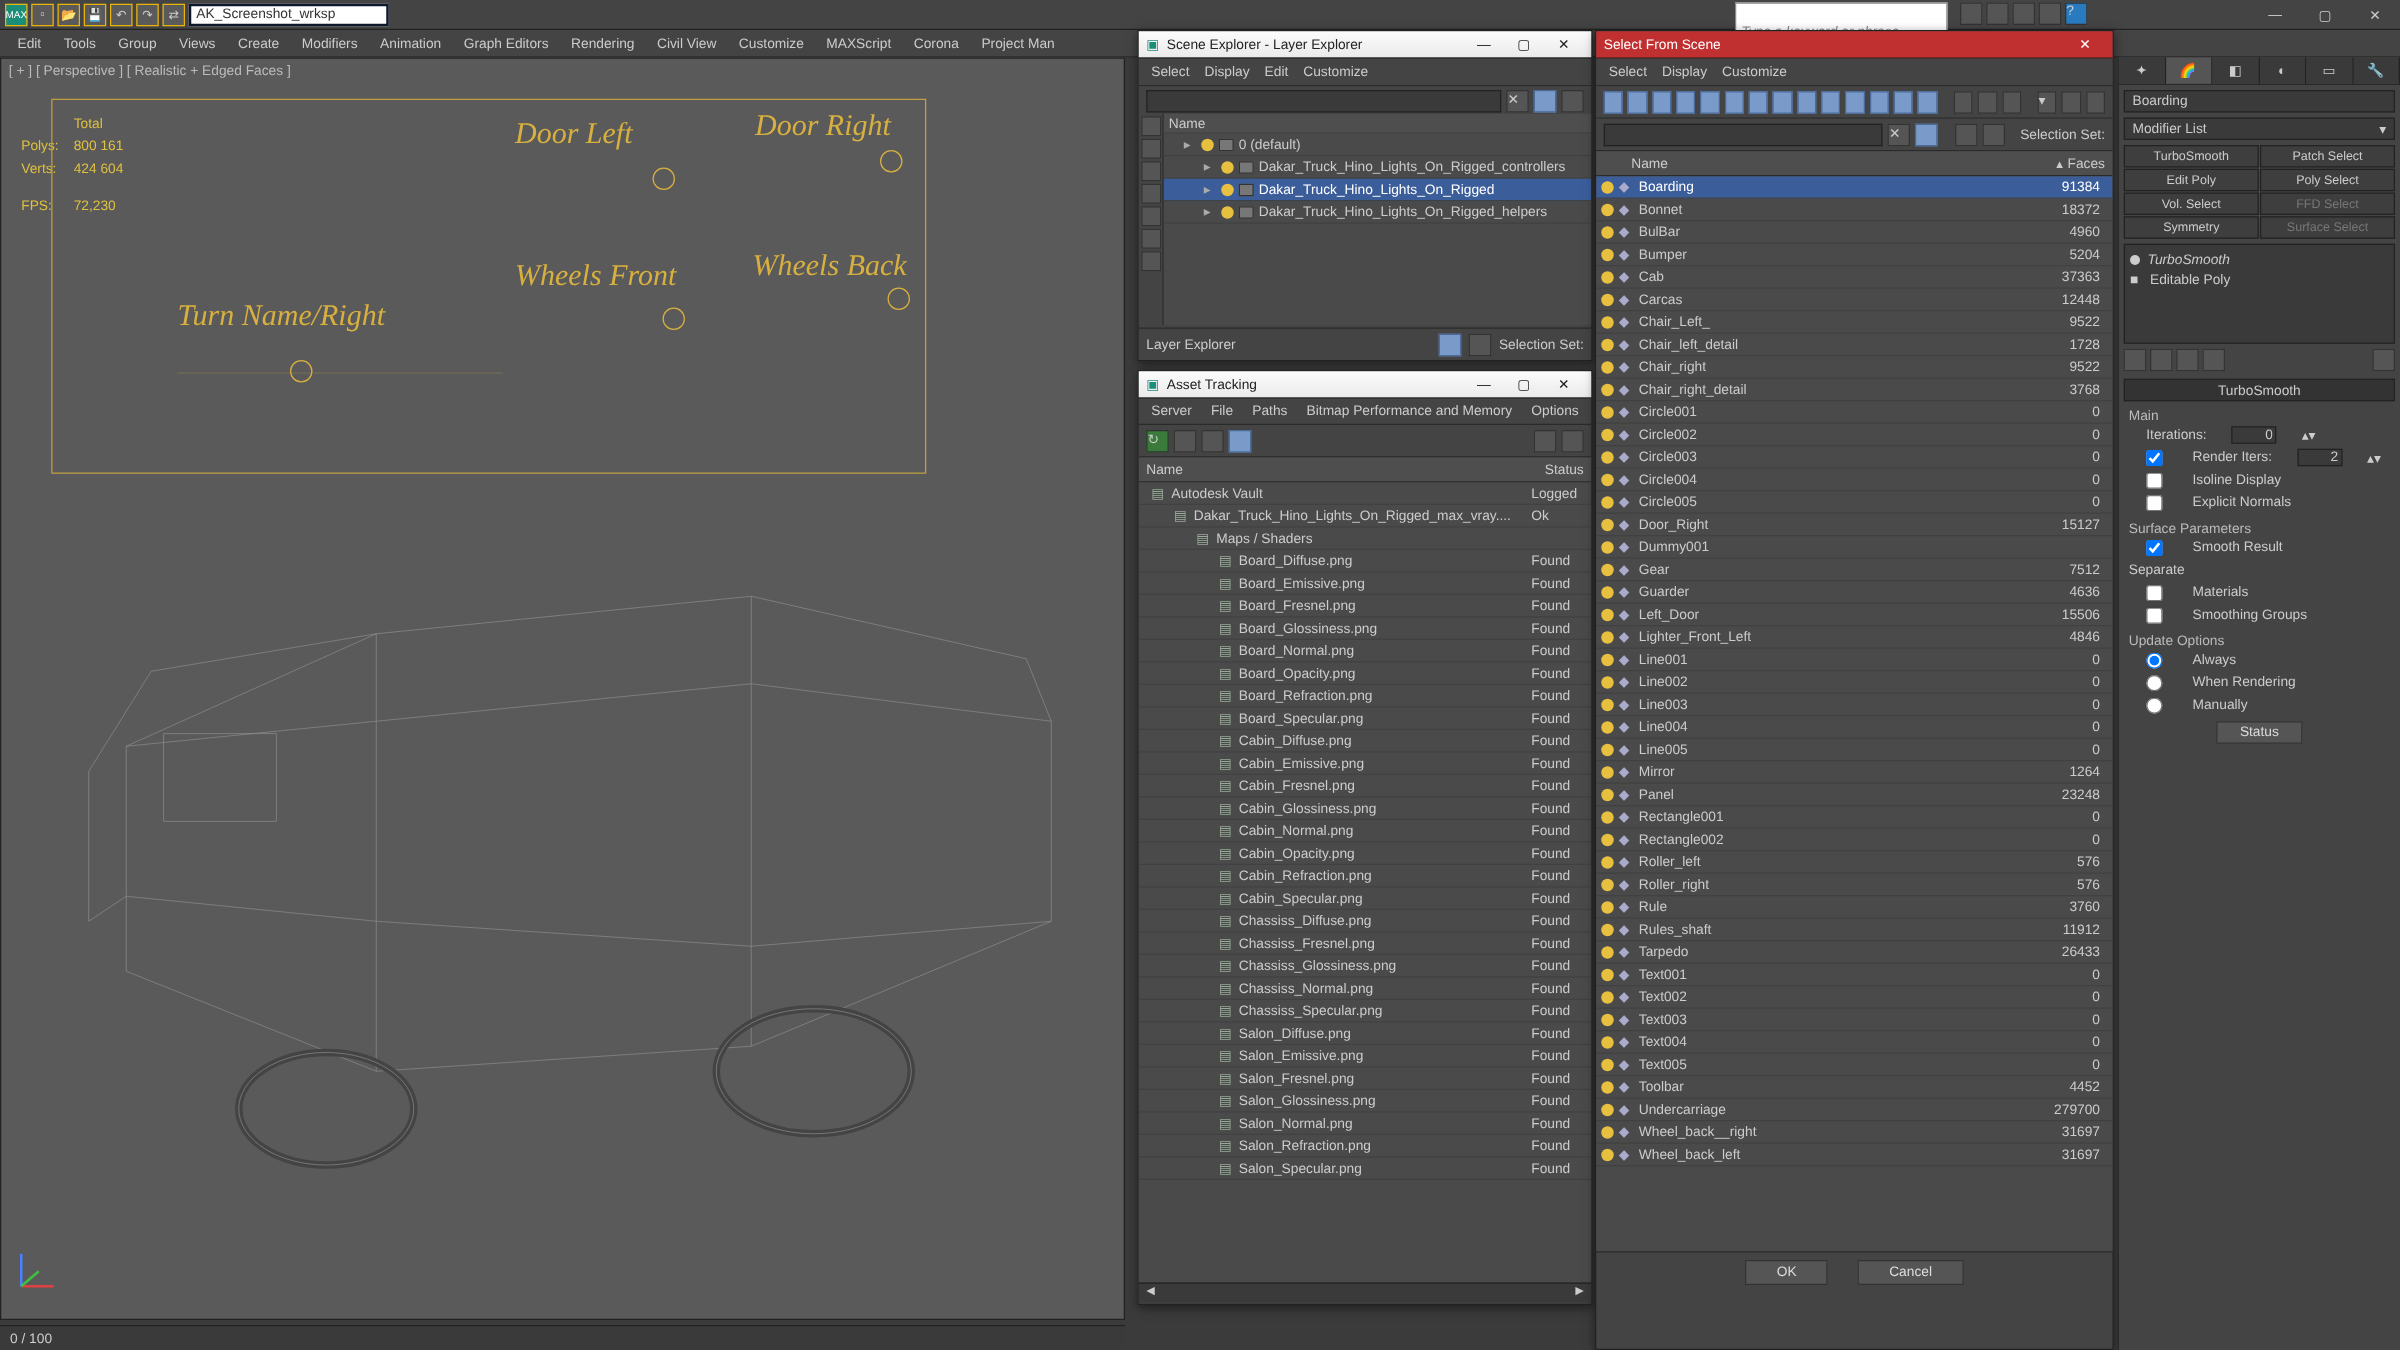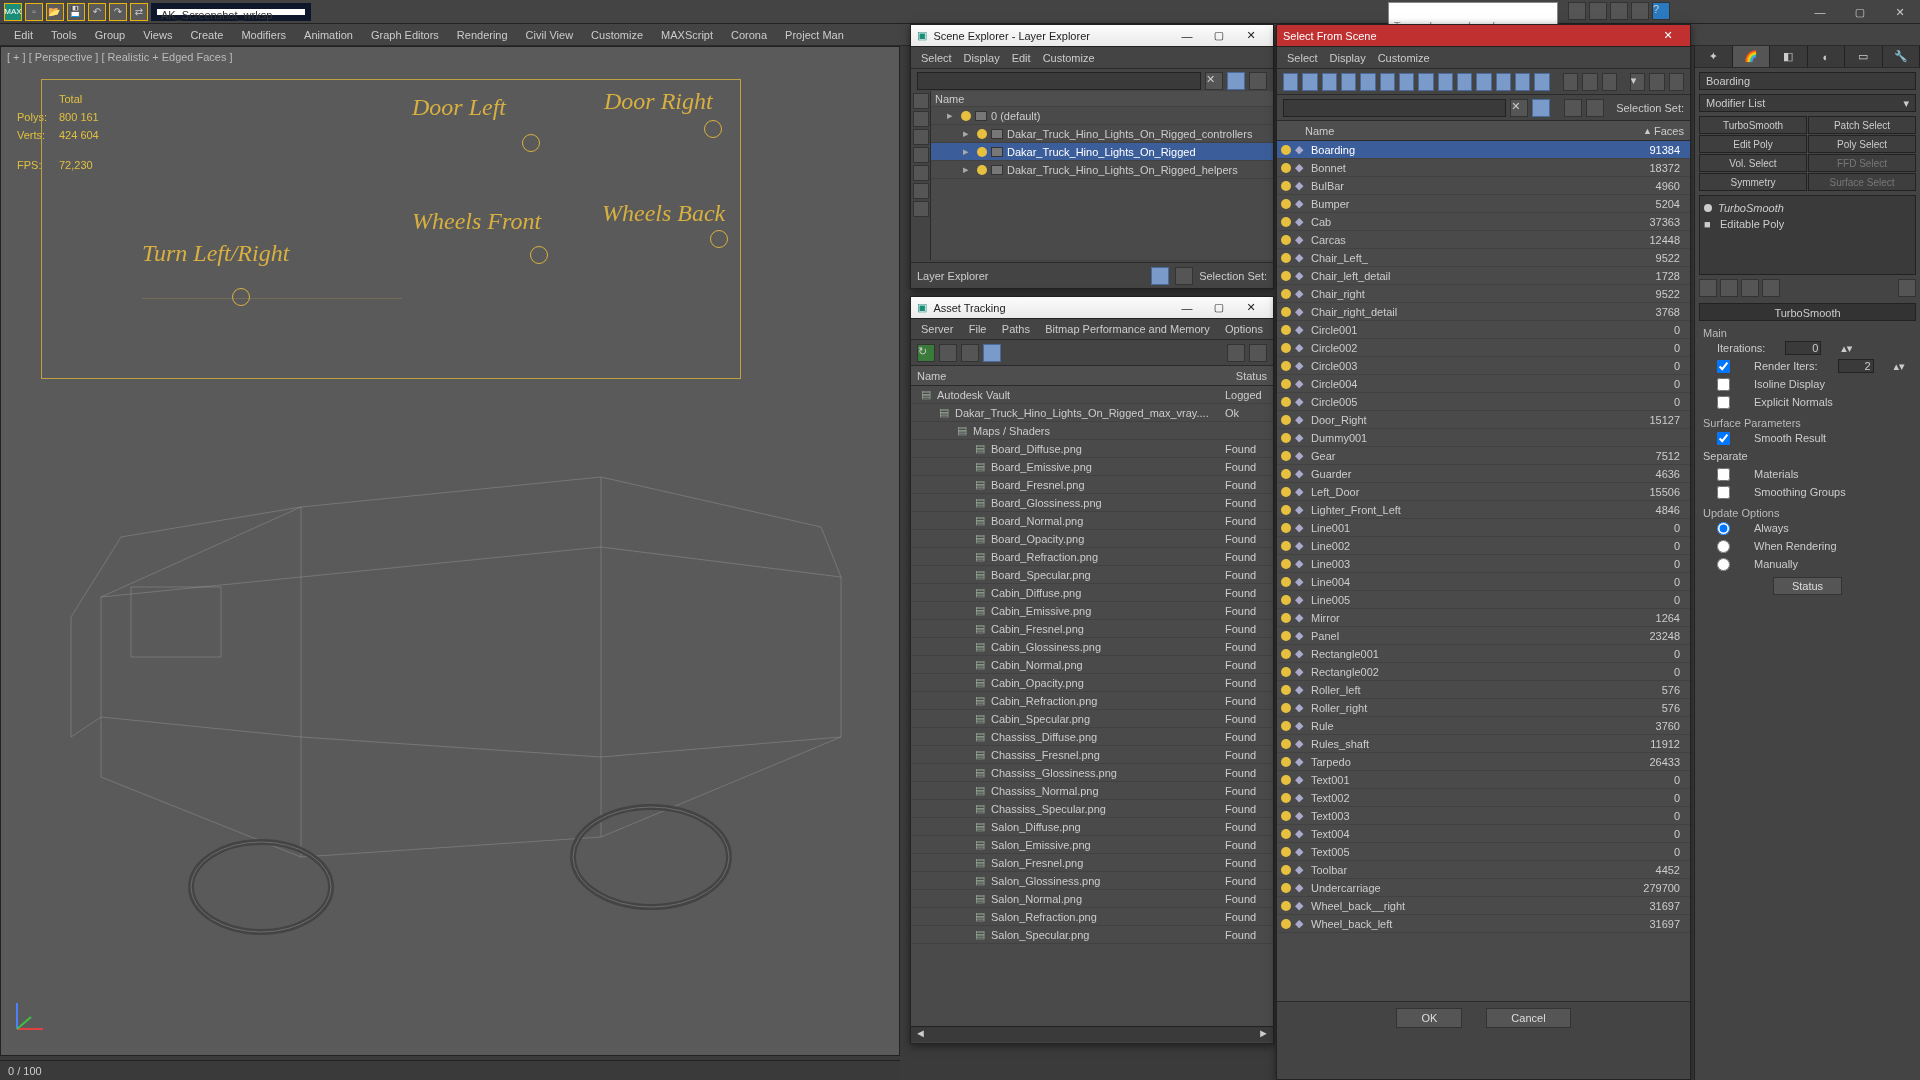--- a/index.html
+++ b/index.html
@@ -98,21 +98,21 @@
 <body>
 
 <div class="toolbar">
   <div class="ico" style="background:#1b8e7a;color:#fff;font-size:8px;">MAX</div>
   <div class="ico">▫</div>
   <div class="ico">📂</div>
   <div class="ico">💾</div>
   <div class="ico">↶</div>
   <div class="ico">↷</div>
   <div class="ico">⇄</div>
-  <div style="width:160px;background:#fff;color:#333;height:18px;padding:0 4px;border:6px solid #0f172a;">AK_Screenshot_wrksp</div>
+  <div style="width:160px;background:#fff;color:#333;height:18px;padding:0 4px;border:2px solid #0f172a;">AK_Screenshot_wrksp</div>
 </div>
 <div class="topsearch">Type a keyword or phrase</div>
 <div class="topicons">
   <div></div>
   <div></div>
   <div></div>
   <div></div>
   <div style="background:#2a7ac0;">?</div>
 </div>
 <div class="appwin">
@@ -163,21 +163,21 @@
             <td>72,230</td>
           </tr>
     </tbody>
       </table>
   </div>
   <div class="rig-box">
     <span class="rig-lab" style="top:14px;left:370px">Door Left</span>
     <span class="rig-lab" style="top:8px;left:562px">Door Right</span>
     <span class="rig-lab" style="top:128px;left:370px">Wheels Front</span>
     <span class="rig-lab" style="top:120px;left:560px">Wheels Back</span>
-    <span class="rig-lab" style="top:160px;left:100px">Turn   Left/Right</span>
+    <span class="rig-lab" style="top:160px;left:100px">Turn   Name/Right</span>
     <div class="rig-circle" style="top:54px;left:480px"></div>
     <div class="rig-circle" style="top:40px;left:662px"></div>
     <div class="rig-circle" style="top:166px;left:488px"></div>
     <div class="rig-circle" style="top:150px;left:668px"></div>
     <div class="rig-circle" style="top:208px;left:190px"></div>
     <div class="rig-line" style="top:218px;left:100px;width:260px"></div>
   </div>
 
   <svg class="truck" viewBox="0 0 840 620">
     <g stroke="#eee" stroke-width="0.5" fill="none" opacity="0.7">

